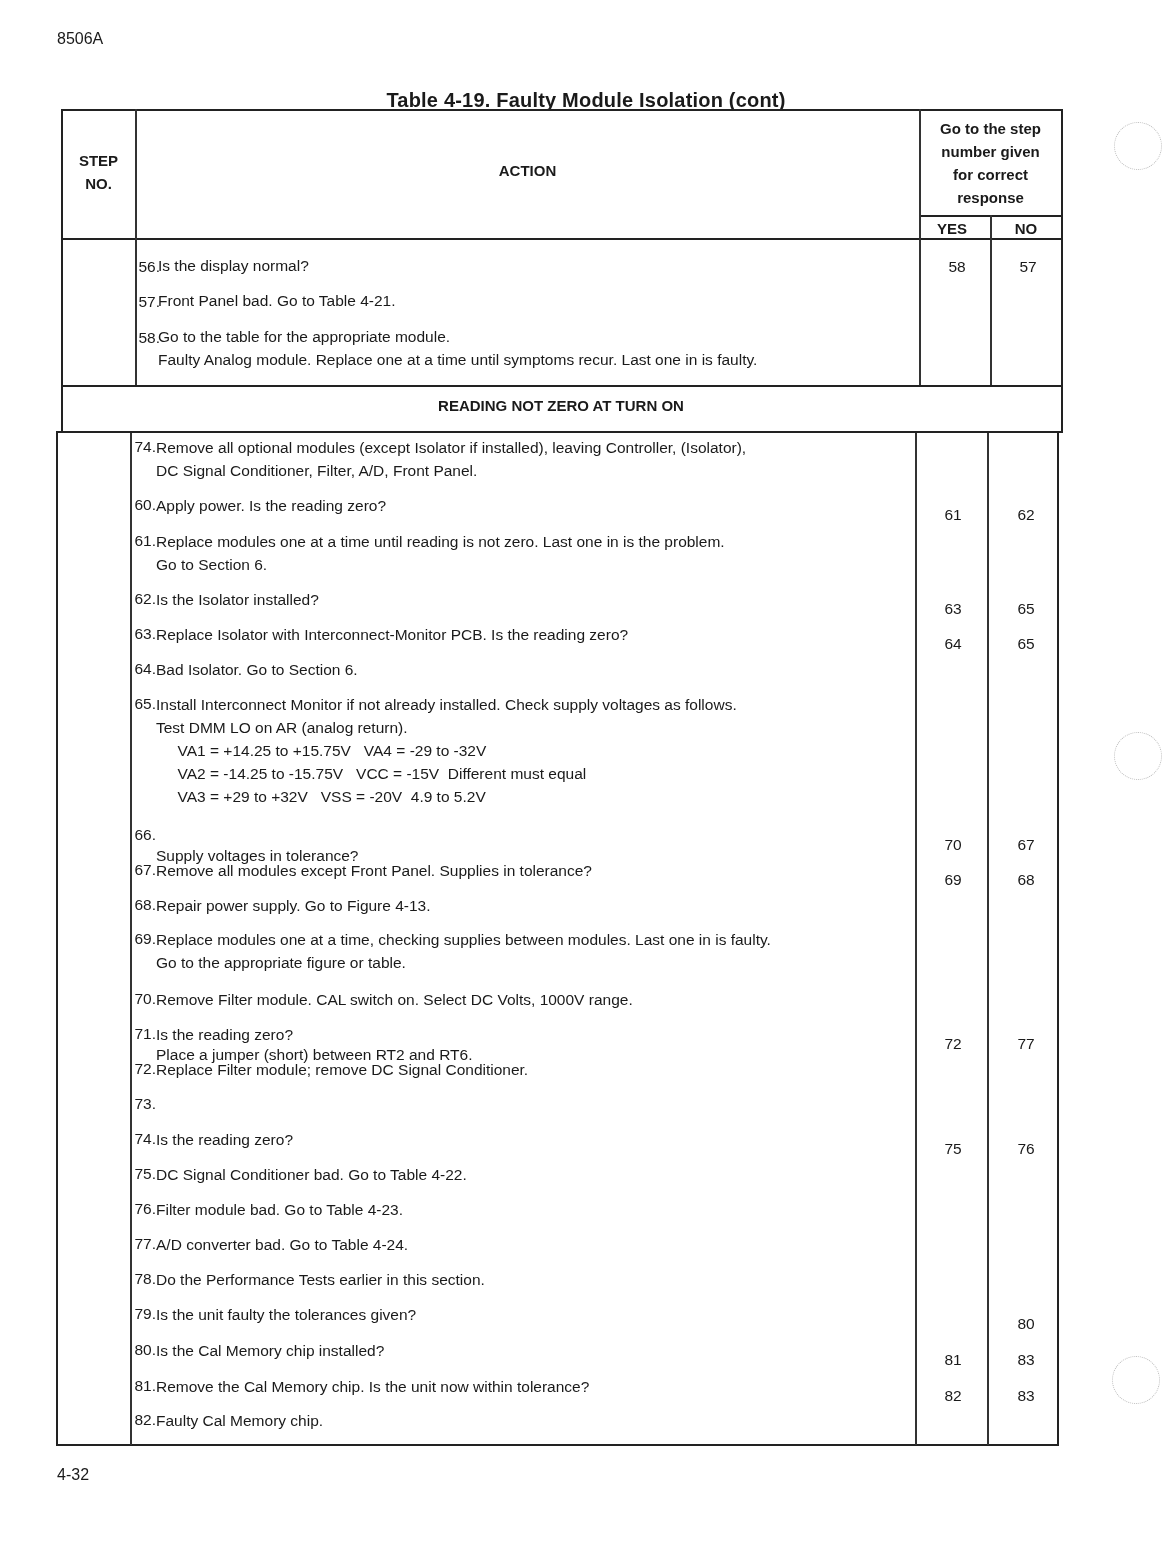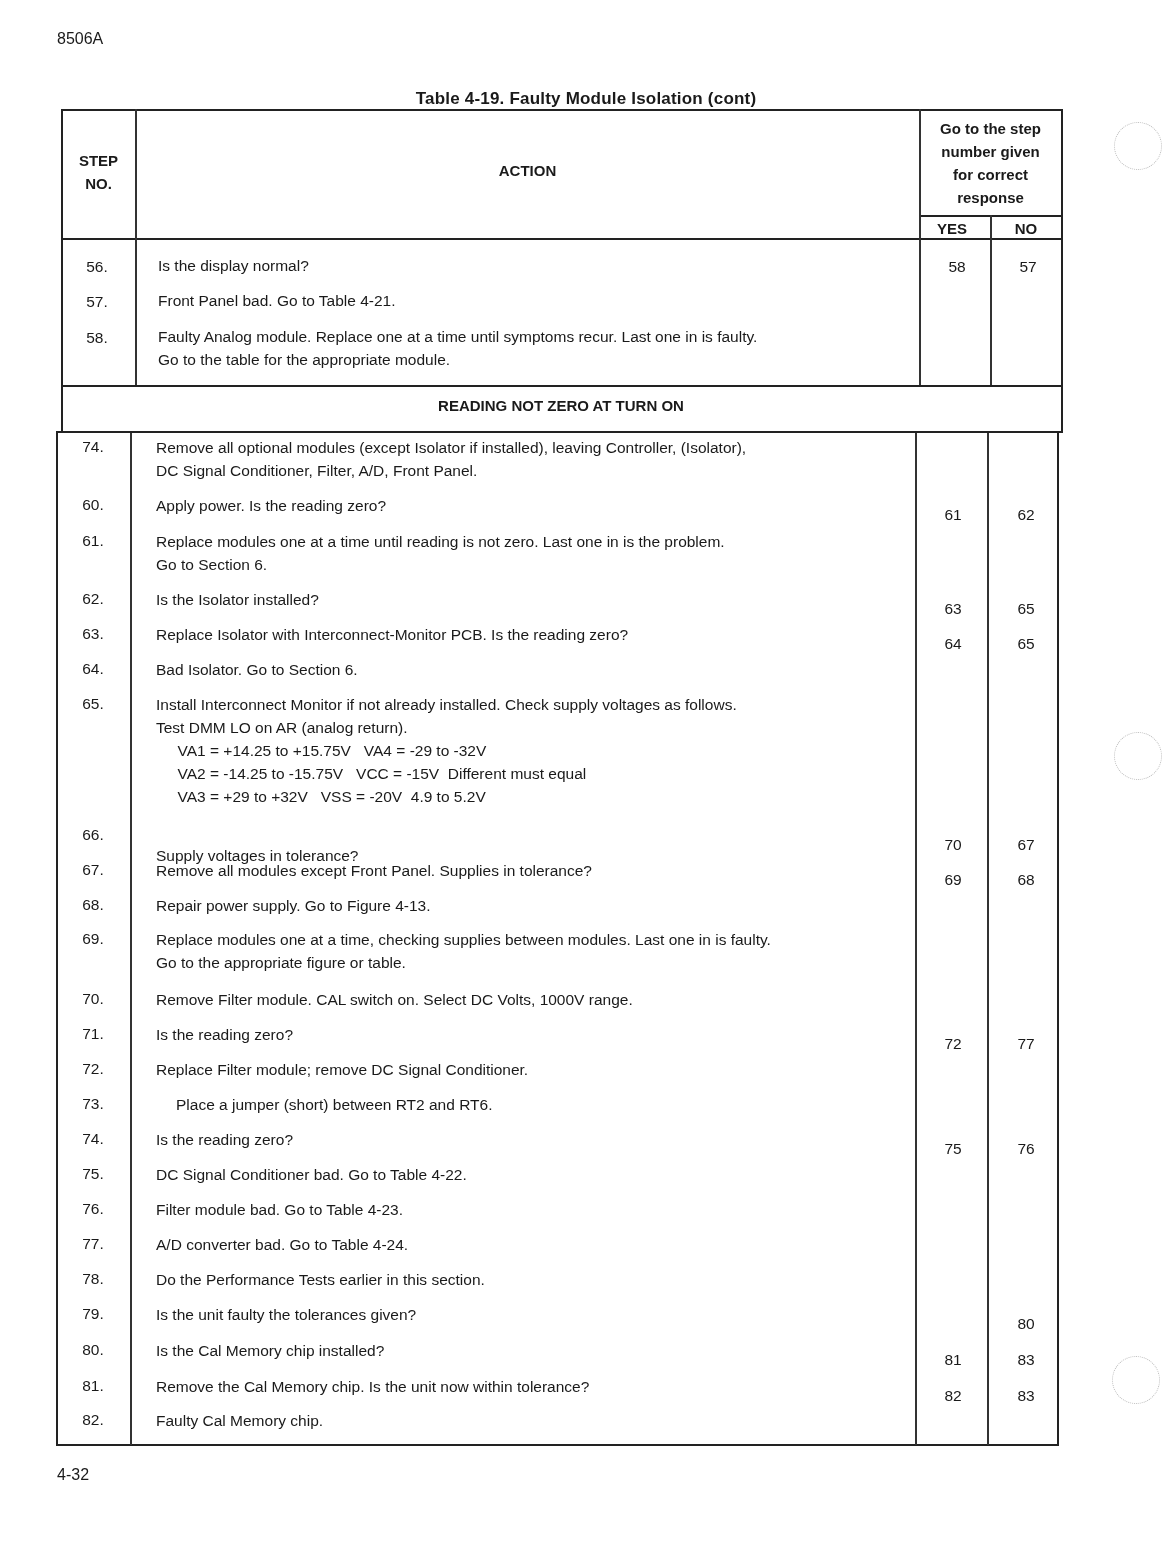--- a/index.html
+++ b/index.html
@@ -1,26 +1,26 @@
 <!DOCTYPE html>
 <html><head>
 <meta charset="utf-8">
 <style>
   html, body { margin: 0; padding: 0; background: #ffffff; }
   body { width: 1176px; height: 1544px; position: relative; overflow: hidden;
          font-family: "Liberation Sans", sans-serif; color: #1a1a1a; }
   .abs { position: absolute; }
   .hdr-code { left: 57px; top: 30px; font-size: 16px; }
   .page-num { left: 57px; top: 1466px; font-size: 16px; }
-  .title { left: 0; width: 1176px; top: 89px; text-align: center; font-size: 17px; font-weight: bold; letter-spacing: 0.2px; padding-left: 0; }
+  .title { left: 0; width: 1176px; top: 89px; text-align: center; font-size: 20px; font-weight: bold; letter-spacing: 0.2px; padding-left: 0; }
   .title span { position: relative; left: -2px; }
   .line { position: absolute; background: #222; }
   .vline { position: absolute; background: #333; width: 1.5px; }
   .hcell { position: absolute; font-weight: bold; text-align: center; font-size: 15px; line-height: 23px; }
-  .num { position: absolute; font-size: 15.5px; text-align: center; width: 70px; }
+  .num { position: absolute; font-size: 15.5px; text-align: right; width: 70px; padding-left: 28px; }
   .act { position: absolute; font-size: 15.5px; line-height: 23px; white-space: pre; }
   .yes, .no { position: absolute; font-size: 15.5px; text-align: center; width: 60px; }
   .section { position: absolute; left: 62px; width: 998px; top: 397px; text-align: center; font-weight: bold; font-size: 15px; }
   .punch { position: absolute; width: 46px; height: 46px; border-radius: 50%; border: 1px dotted #bbb; }
 </style>
 </head>
 <body>
 
 <div class="abs hdr-code">8506A</div>
 <div class="abs title"><span>Table 4-19. Faulty Module Isolation (cont)</span></div>
@@ -71,21 +71,21 @@
 <div id="top-rows">
     <div class="num" style="left:62px;top:258px;">56.</div>
     <div class="act" style="left:158px;top:254px;"><div>Is the display normal?</div><div></div></div>
     <div class="yes" style="left:927px;top:258px;">58</div>
     <div class="no" style="left:998px;top:258px;">57</div>
     <div class="num" style="left:62px;top:293px;">57.</div>
     <div class="act" style="left:158px;top:289px;"><div>Front Panel bad. Go to Table 4-21.</div><div></div></div>
     <div class="yes" style="left:927px;top:293px;"></div>
     <div class="no" style="left:998px;top:293px;"></div>
     <div class="num" style="left:62px;top:329px;">58.</div>
-    <div class="act" style="left:158px;top:325px;"><div>Faulty Analog module. Replace one at a time until symptoms recur. Last one in is faulty.</div><div>Go to the table for the appropriate module.</div></div>
+    <div class="act" style="left:158px;top:325px;"><div>Go to the table for the appropriate module.</div><div>Faulty Analog module. Replace one at a time until symptoms recur. Last one in is faulty.</div></div>
     <div class="yes" style="left:927px;top:329px;"></div>
     <div class="no" style="left:998px;top:329px;"></div>
   </div>
 
 <div class="section">READING NOT ZERO AT TURN ON</div>
 
 <div id="rows">
     <div>
       <div class="num" style="left:58px;top:438px;">74.</div>
       <div class="act" style="left:156px;top:436px;"><div>Remove all optional modules (except Isolator if installed), leaving Controller, (Isolator),</div><div>DC Signal Conditioner, Filter, A/D, Front Panel.</div><div></div><div></div><div></div></div>
@@ -165,21 +165,21 @@
       <div class="no" style="left:996px;top:1035px;">77</div>
     </div>
     <div>
       <div class="num" style="left:58px;top:1060px;">72.</div>
       <div class="act" style="left:156px;top:1058px;"><div>Replace Filter module; remove DC Signal Conditioner.</div><div></div><div></div><div></div><div></div></div>
       <div class="yes" style="left:923px;top:1060px;"></div>
       <div class="no" style="left:996px;top:1060px;"></div>
     </div>
     <div>
       <div class="num" style="left:58px;top:1095px;">73.</div>
-      <div class="act" style="left:156px;top:1093px;margin-left:20px;"><div>Place a jumper (short) between RT2 and RT6.</div><div></div><div></div><div></div><div></div></div>
+      <div class="act" style="left:156px;top:1043px;"><div>Place a jumper (short) between RT2 and RT6.</div><div></div><div></div><div></div><div></div></div>
       <div class="yes" style="left:923px;top:1095px;"></div>
       <div class="no" style="left:996px;top:1095px;"></div>
     </div>
     <div>
       <div class="num" style="left:58px;top:1130px;">74.</div>
       <div class="act" style="left:156px;top:1128px;"><div>Is the reading zero?</div><div></div><div></div><div></div><div></div></div>
       <div class="yes" style="left:923px;top:1140px;">75</div>
       <div class="no" style="left:996px;top:1140px;">76</div>
     </div>
     <div>

